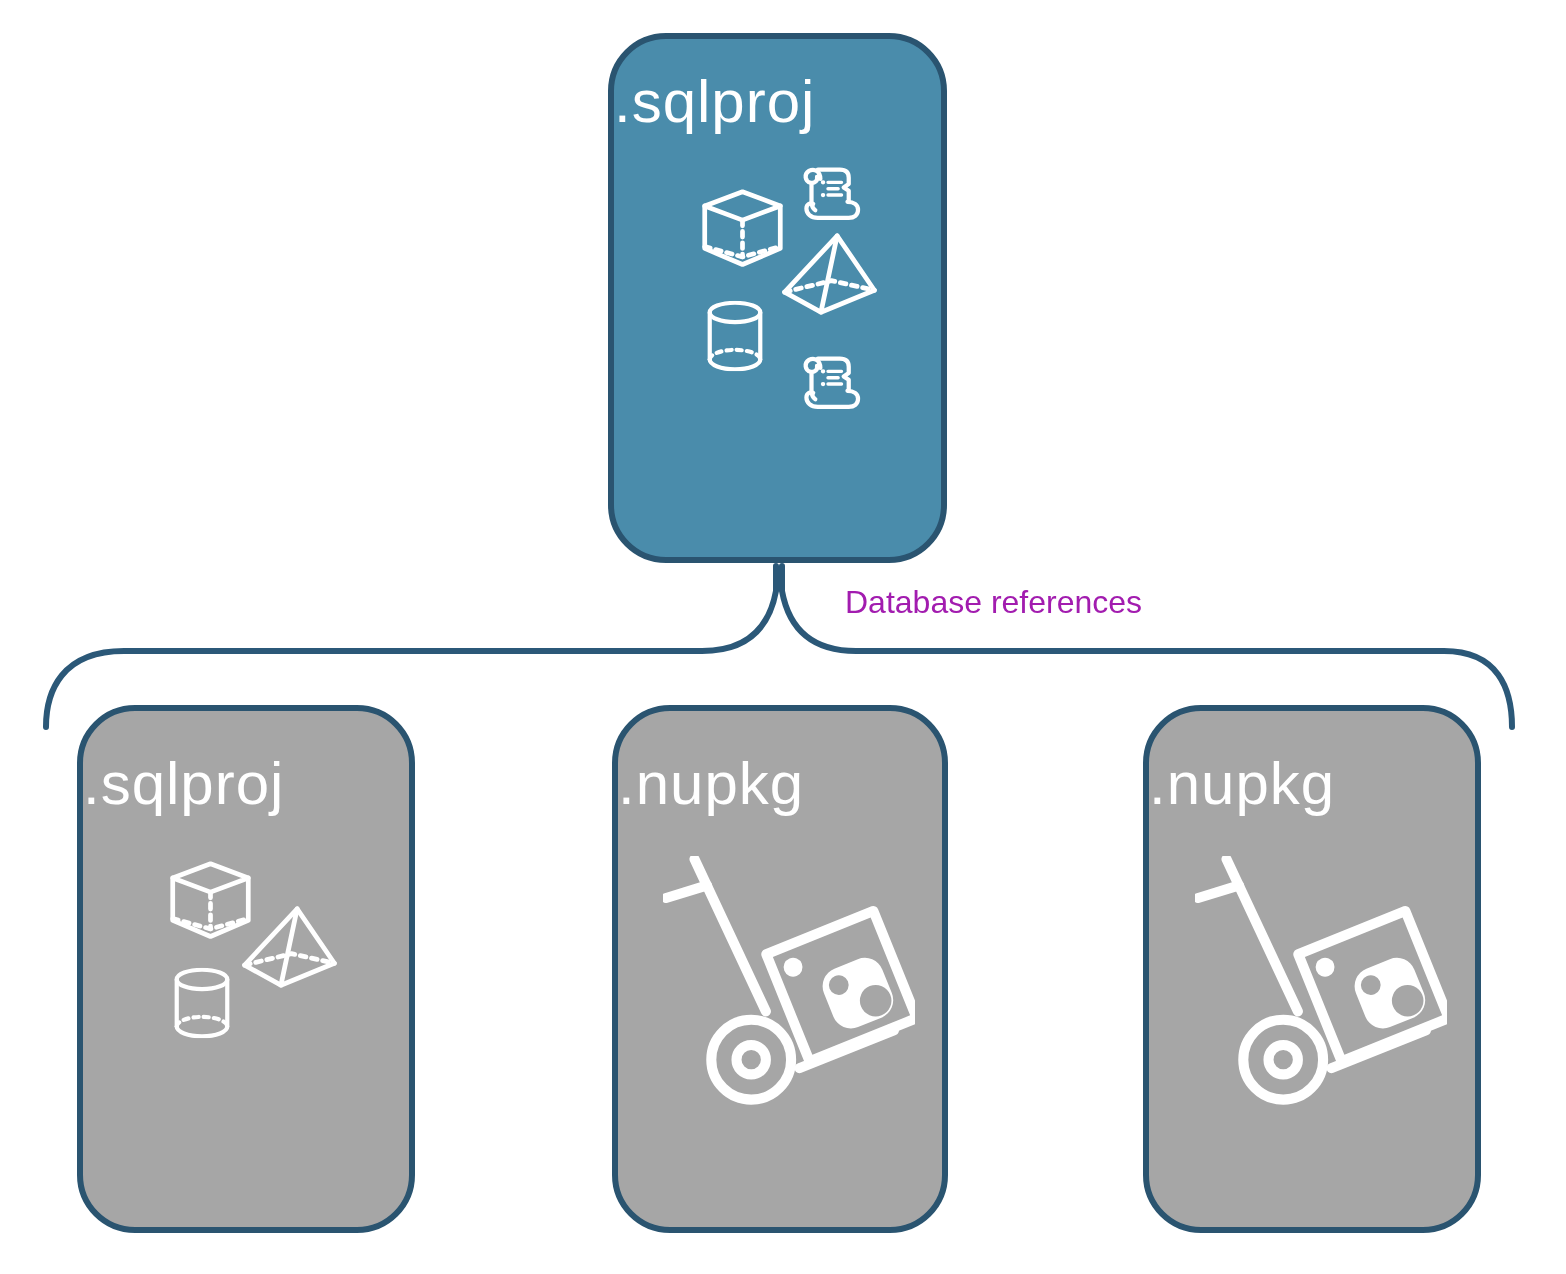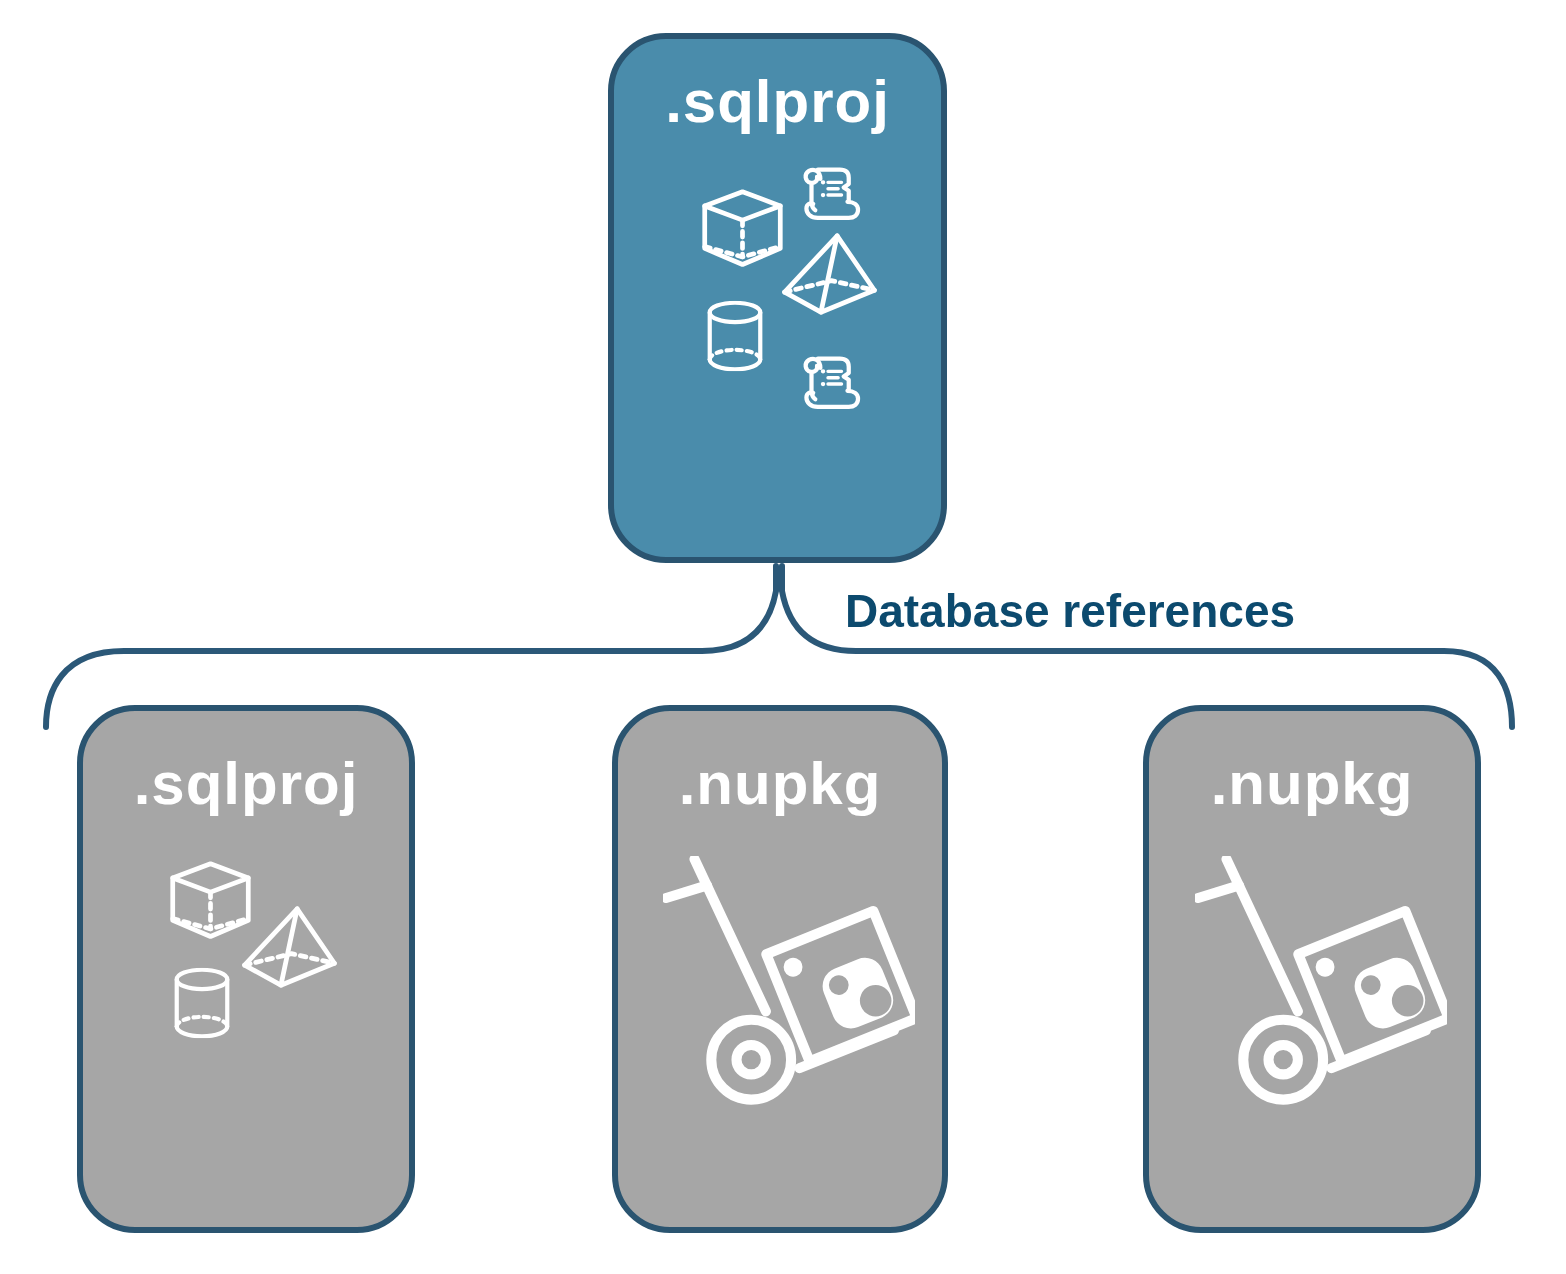--- a/index.html
+++ b/index.html
@@ -15,32 +15,31 @@
     box-sizing:border-box;
     border:6px solid #2A5470;
     border-radius:58px;
   }
   .box--parent { left:608px; top:33px;  width:339px; height:530px; background:#4A8CAB; }
   .box--child0 { left:77px;  top:705px; width:338px; height:528px; background:#A6A6A6; }
   .box--child1 { left:612px; top:705px; width:336px; height:528px; background:#A6A6A6; }
   .box--child2 { left:1143px;top:705px; width:338px; height:528px; background:#A6A6A6; }
   .box-title {
     position:absolute; left:0; right:0; top:28px;
-    text-align:center;
     color:#ffffff;
-    font-size:60px; font-weight:bold;
+    font-size:60px; font-weight:normal;
     letter-spacing:1px;
   }
   .box--child0 .box-title, .box--child1 .box-title, .box--child2 .box-title { top:38px; }
   .icon { position:absolute; }
   .brace-svg { position:absolute; left:0; top:0; width:1566px; height:1274px; pointer-events:none; }
   .connector-label {
     position:absolute; left:845px; top:584px;
-    font-size:46px; font-weight:bold;
-    color:#0c4a6e;
+    font-size:32px; font-weight:normal;
+    color:#a21caf;
     white-space:nowrap;
   }
   .defs-holder { position:absolute; width:0; height:0; overflow:hidden; }
 </style>
 </head>
 <body>
 
 <div class="canvas">
 
   <svg class="defs-holder" aria-hidden="true">

